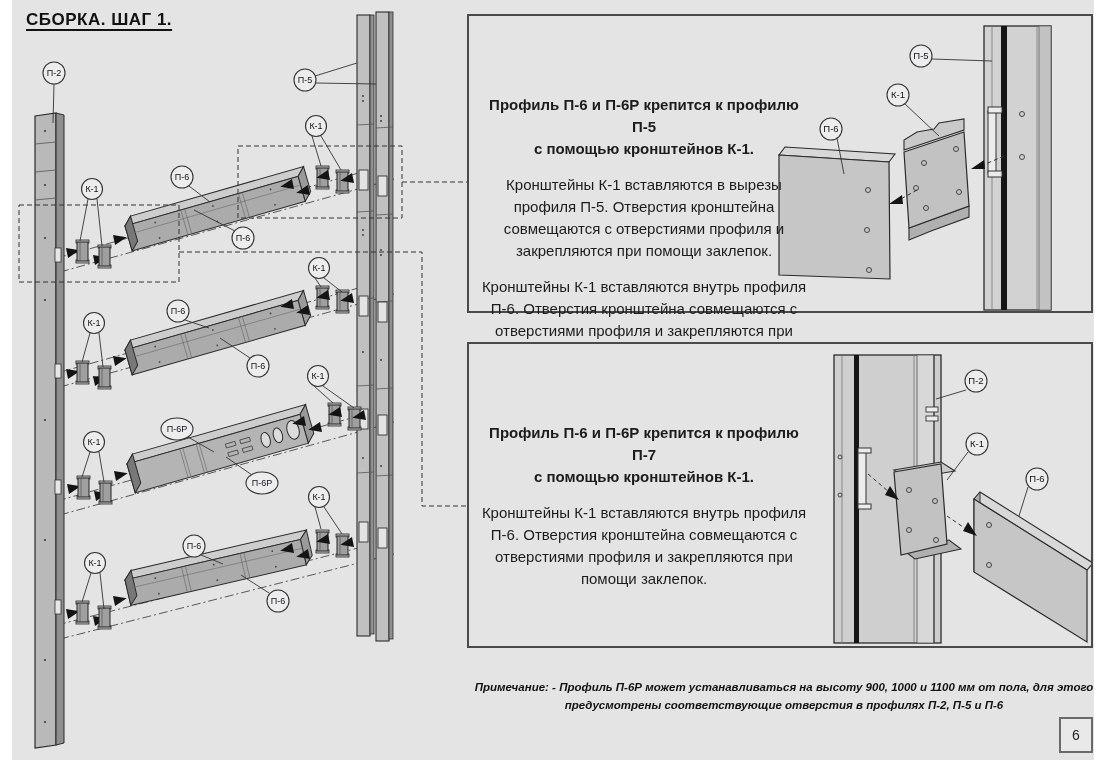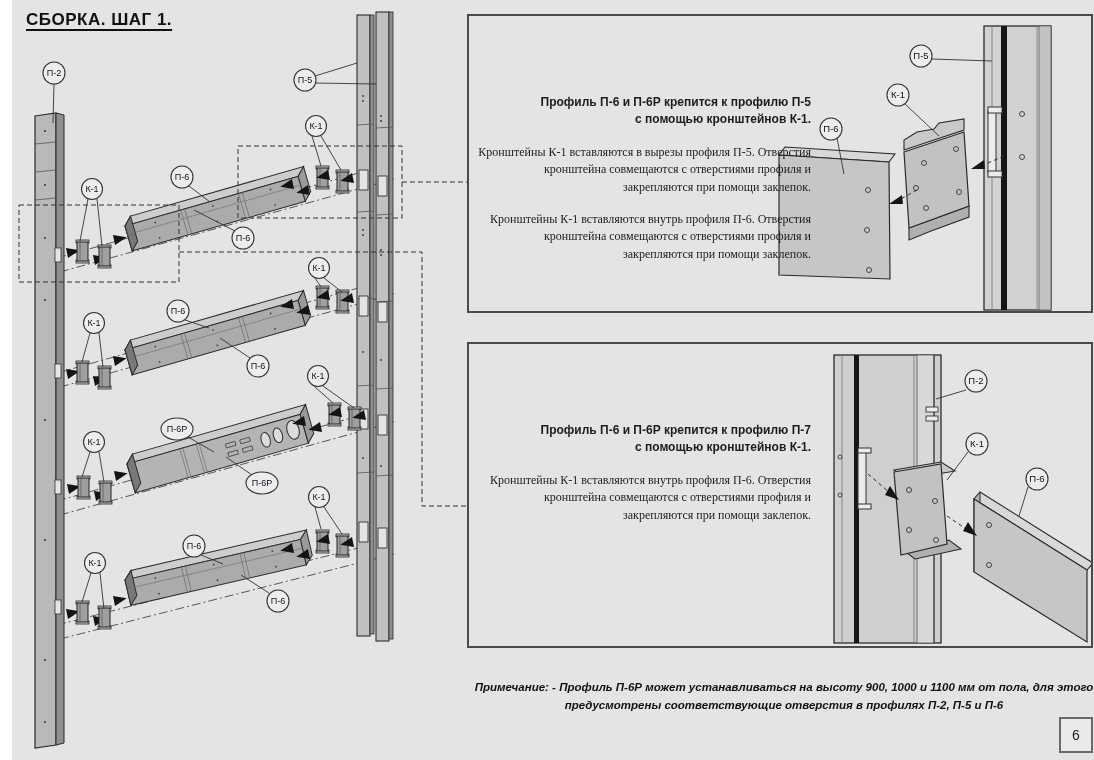--- a/index.html
+++ b/index.html
@@ -17,24 +17,24 @@
   #main-drawing{position:absolute;left:0;top:0;}
   .panel{
     position:absolute;left:455px;width:626px;
     border:2px solid #4a4a4a;background:#e4e4e4;box-sizing:border-box;
   }
   #panel-1{top:14px;height:299px;}
   #panel-2{top:342px;height:306px;}
   .panel-svg{position:absolute;left:0;top:0;}
   .panel-text{
     position:absolute;left:8px;top:78px;width:334px;
-    text-align:right;font-size:12px;line-height:1.45;color:#1c1c1c;
+    text-align:center;font-size:15px;line-height:1.45;color:#1c1c1c;
   }
   .panel-heading{font-weight:bold;margin-bottom:15px;}
-  .panel-para{margin-bottom:15px;font-family:Liberation Serif, serif;}
+  .panel-para{margin-bottom:15px;}
   #note{
     position:absolute;left:460px;top:678px;width:624px;
     text-align:center;font-size:11.5px;font-weight:bold;font-style:italic;
     line-height:1.6;color:#111;
   }
   #page-number{
     position:absolute;left:1047px;top:717px;width:30px;height:32px;
     border:2px solid #6a6a6a;background:#e9e9e9;
     display:flex;align-items:center;justify-content:center;
     font-size:14px;color:#222;

